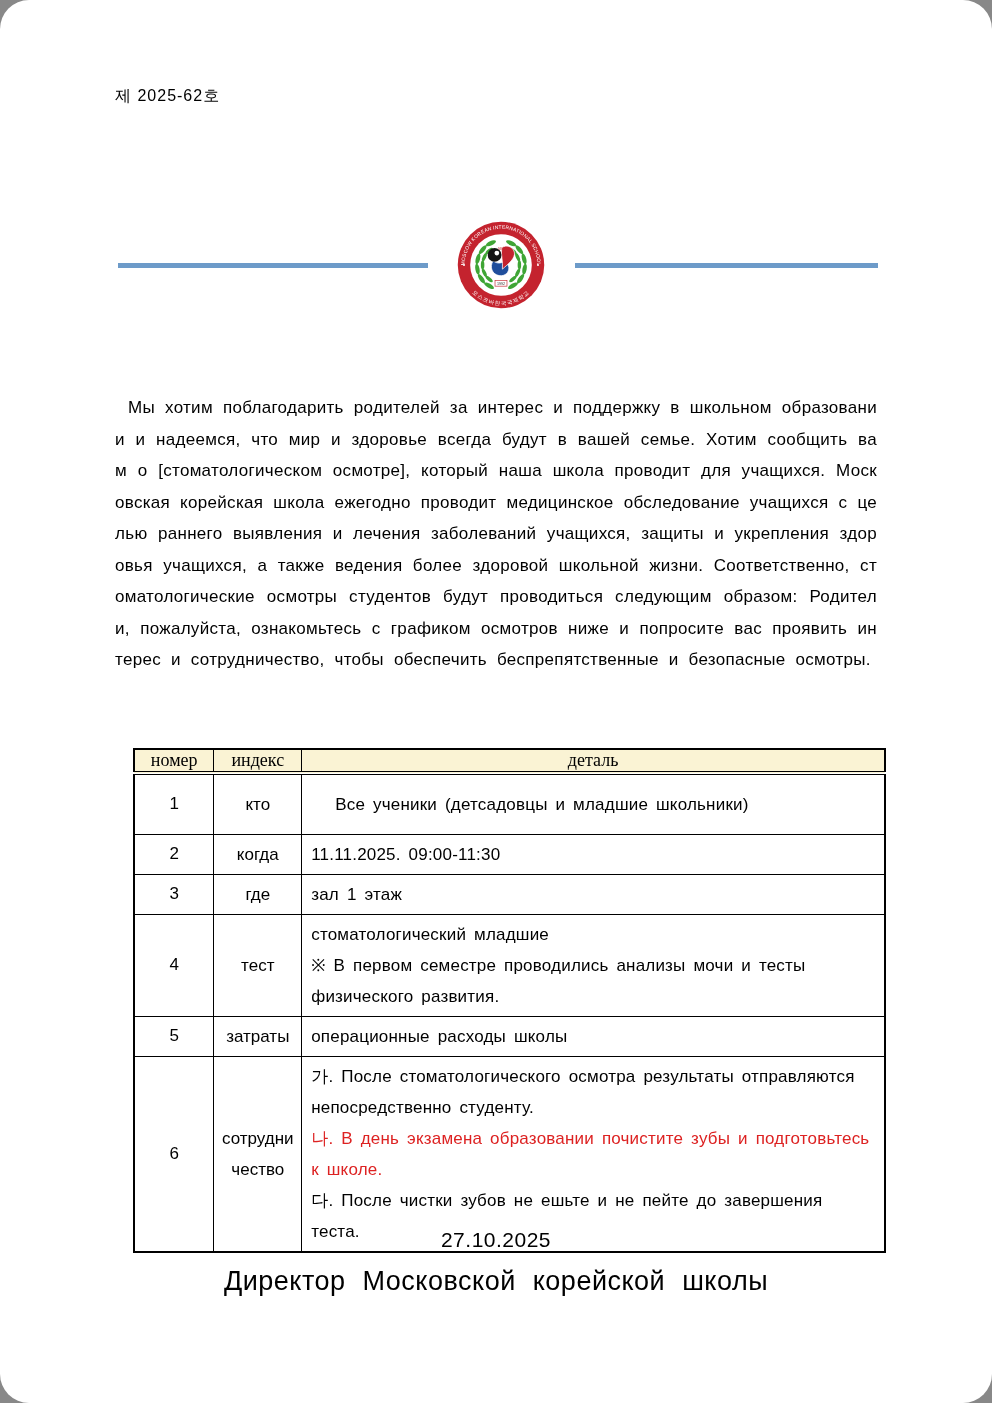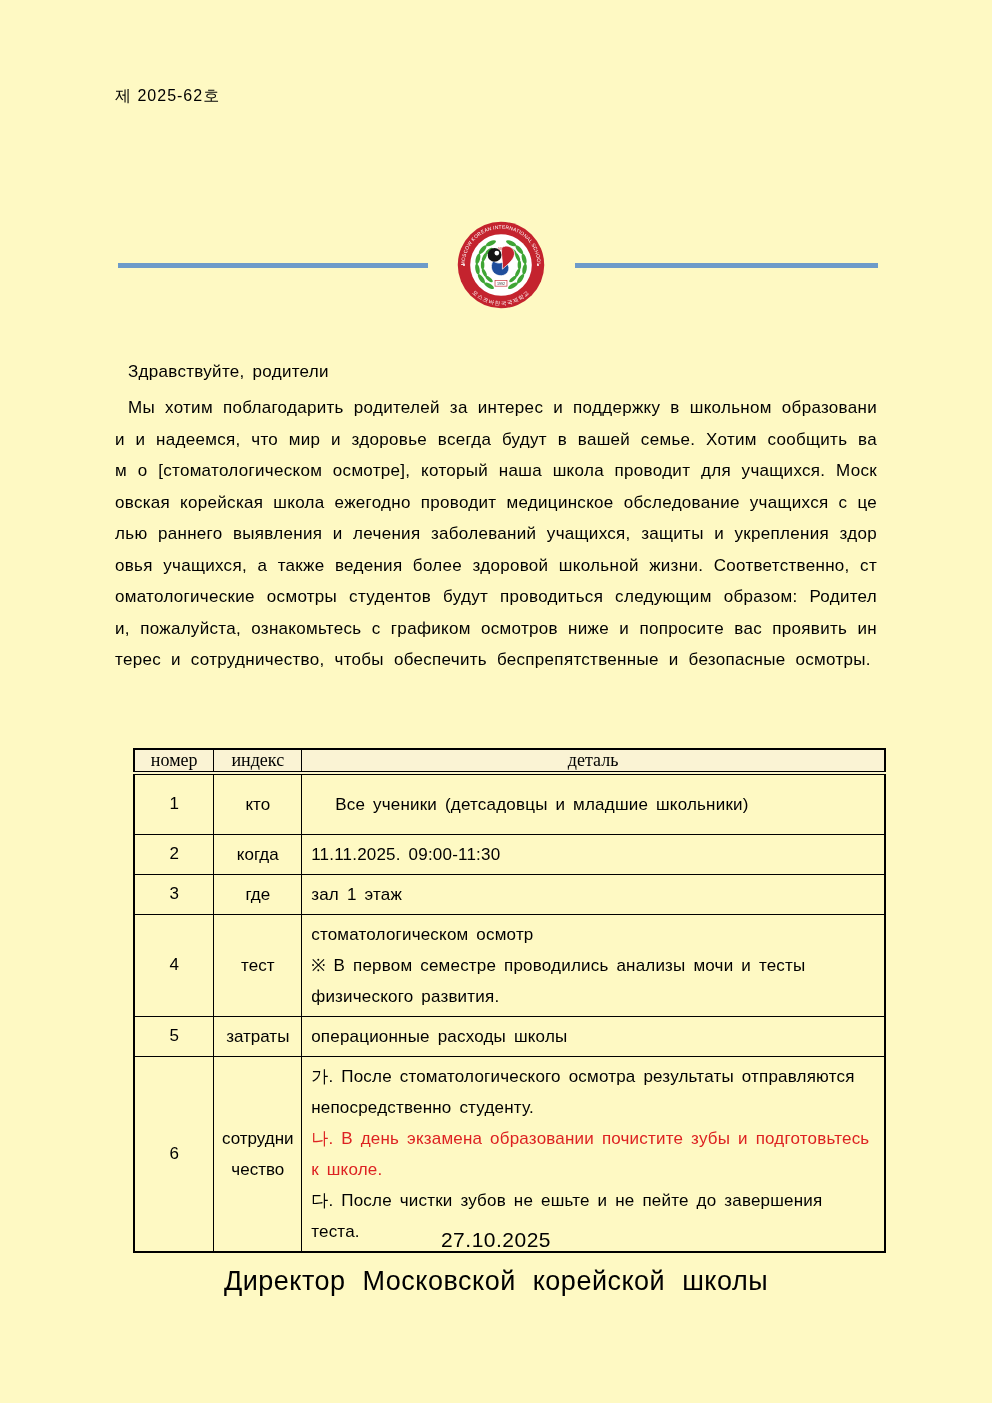--- a/index.html
+++ b/index.html
@@ -1,20 +1,20 @@
 <!DOCTYPE html>
 <html style="--divider: #6d9bc9; --header-bg: #faf3d4; --lg-ring: #c4232e; --lg-green: #3fa535; --lg-blue: #1f4e9c;"><head>
 <meta charset="utf-8">
 <style>
   * { margin:0; padding:0; box-sizing:border-box; }
   html,body { background:#888; }
   .page {
     position:relative; width:992px; height:1403px; margin:0 auto;
-    background:#fef9c3; overflow:hidden;
-    font-family:"Liberation Sans", sans-serif; color:#000;
+    background:#ffffff; overflow:hidden;
+    font-family:"Liberation Sans", sans-serif; color:#000;border-radius:29px;
   }
   .doc-number {
     position:absolute; left:115px; top:86px;
     font-size:16px; letter-spacing:1px; font-family:"Liberation Sans", sans-serif;
   }
   .header-band { position:absolute; left:0; top:219px; width:992px; height:92px; }
   .divider-line { position:absolute; top:44px; height:5px; background:var(--divider,#6d9bc9); }
   .divider-line.left  { left:118px; width:310px; }
   .divider-line.right { left:575px; width:303px; }
   .logo-wrap { position:absolute; left:455px; top:0; width:92px; height:92px; }
@@ -119,21 +119,20 @@
 
         <g>
           <rect x="43.5" y="67" width="13" height="6" fill="#ffffff" stroke="#c4232e" stroke-width="0.7"></rect>
           <text x="50" y="71.8" font-size="4" text-anchor="middle" fill="#333333" font-family="Liberation Sans, sans-serif">1992</text>
         </g>
       </svg>
     </div>
   </div>
 
 
-  <div class="greeting">Здравствуйте, родители</div>
 
   <p class="body-par">Мы хотим поблагодарить родителей за интерес и поддержку в школьном образовании и надеемся, что мир и здоровье всегда будут в вашей семье. Хотим сообщить вам о [стоматологическом осмотре], который наша школа проводит для учащихся. Московская корейская школа ежегодно проводит медицинское обследование учащихся с целью раннего выявления и лечения заболеваний учащихся, защиты и укрепления здоровья учащихся, а также ведения более здоровой школьной жизни. Соответственно, стоматологические осмотры студентов будут проводиться следующим образом: Родители, пожалуйста, ознакомьтесь с графиком осмотров ниже и попросите вас проявить интерес и сотрудничество, чтобы обеспечить беспрепятственные и безопасные осмотры.</p>
 
   <table class="notice">
     <colgroup>
         <col style="width:80px">
         <col style="width:88px">
         <col style="width:585px">
       </colgroup>
     <thead>
@@ -162,21 +161,21 @@
         <td class="c-num">3</td>
         <td class="c-idx">где</td>
         <td class="c-det">
           <div class="ln" style="color: rgb(0, 0, 0);">зал 1 этаж</div>
         </td>
       </tr>
       <tr class="r4">
         <td class="c-num">4</td>
         <td class="c-idx">тест</td>
         <td class="c-det">
-          <div class="ln" style="color: rgb(0, 0, 0);">стоматологическом осмотр</div>
+          <div class="ln" style="color: rgb(0, 0, 0);">стоматологический младшие</div>
           <div class="ln" style="color: rgb(0, 0, 0);">※ В первом семестре проводились анализы мочи и тесты физического развития.</div>
         </td>
       </tr>
       <tr class="r5">
         <td class="c-num">5</td>
         <td class="c-idx">затраты</td>
         <td class="c-det">
           <div class="ln" style="color: rgb(0, 0, 0);">операционные расходы школы</div>
         </td>
       </tr>

